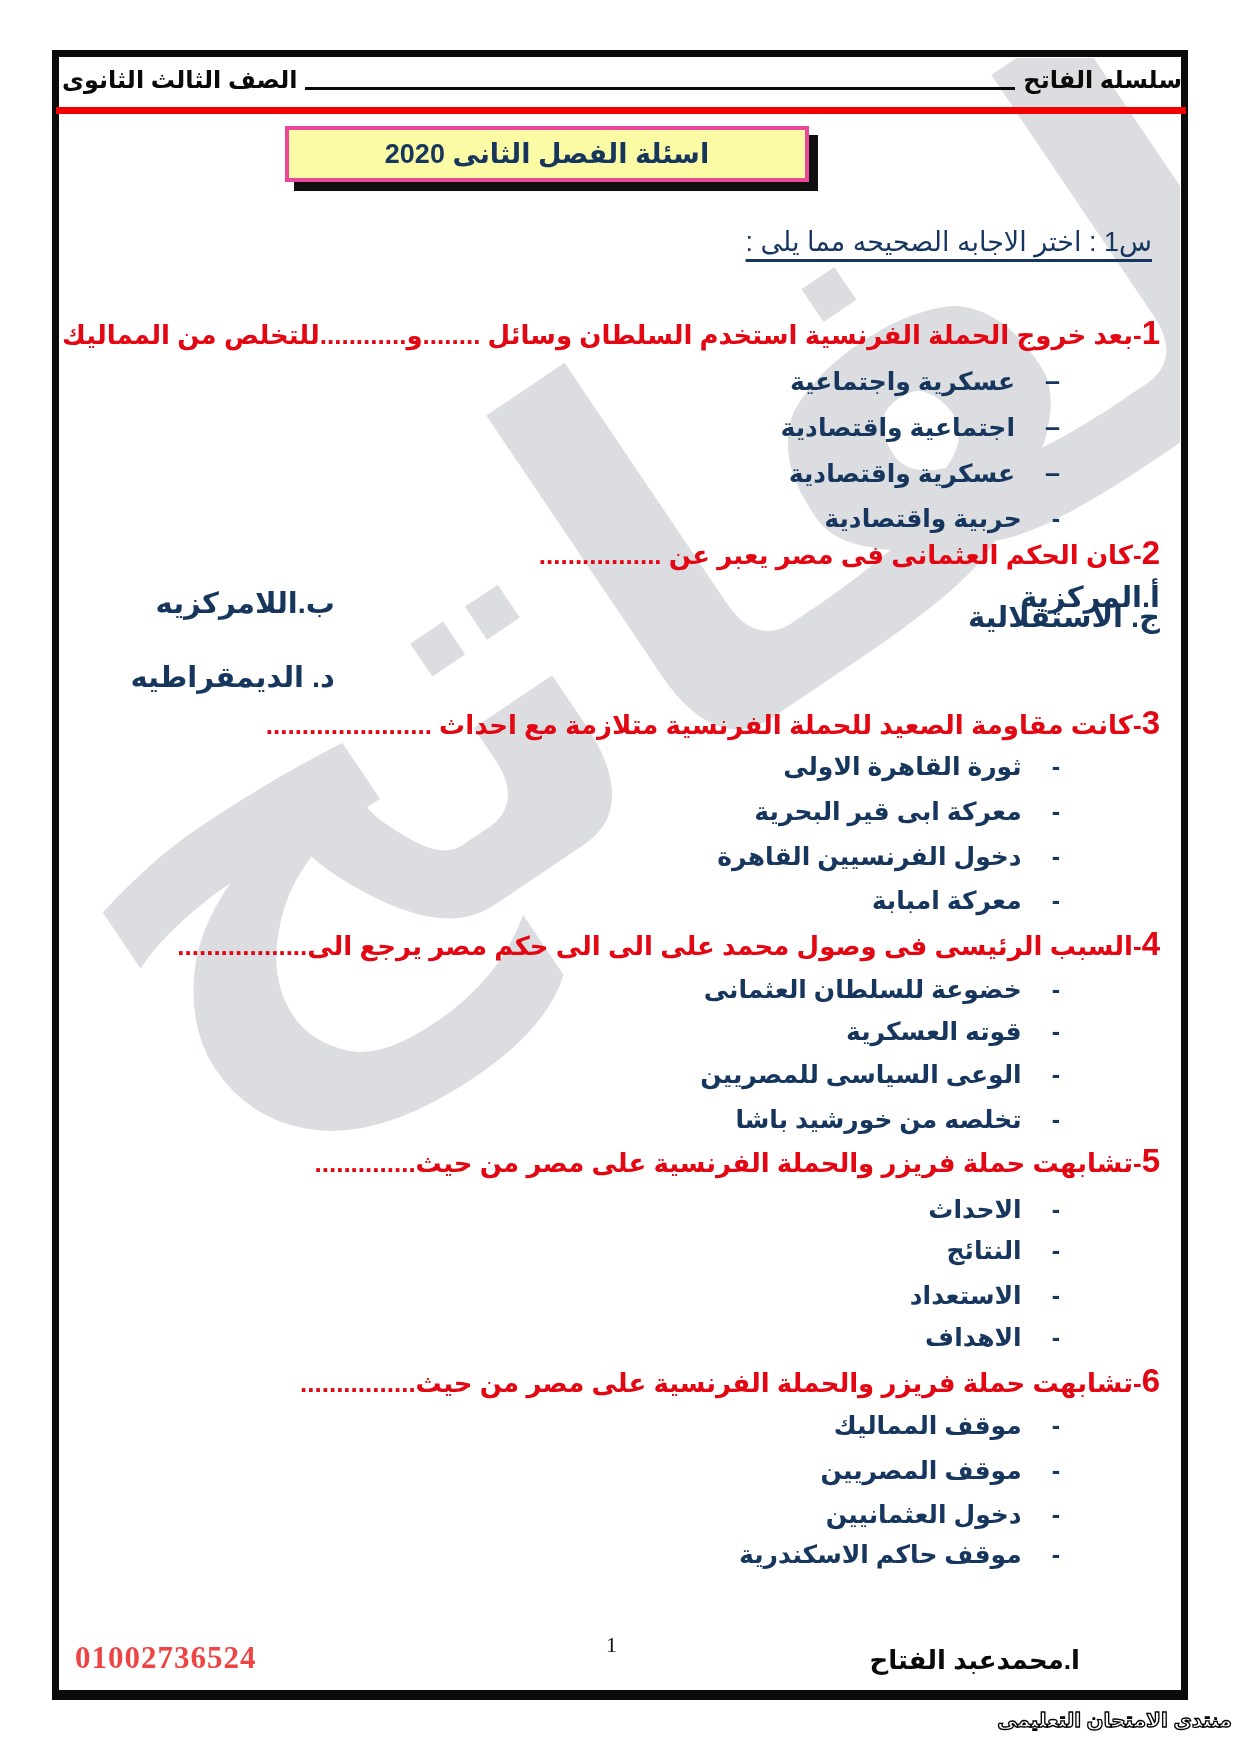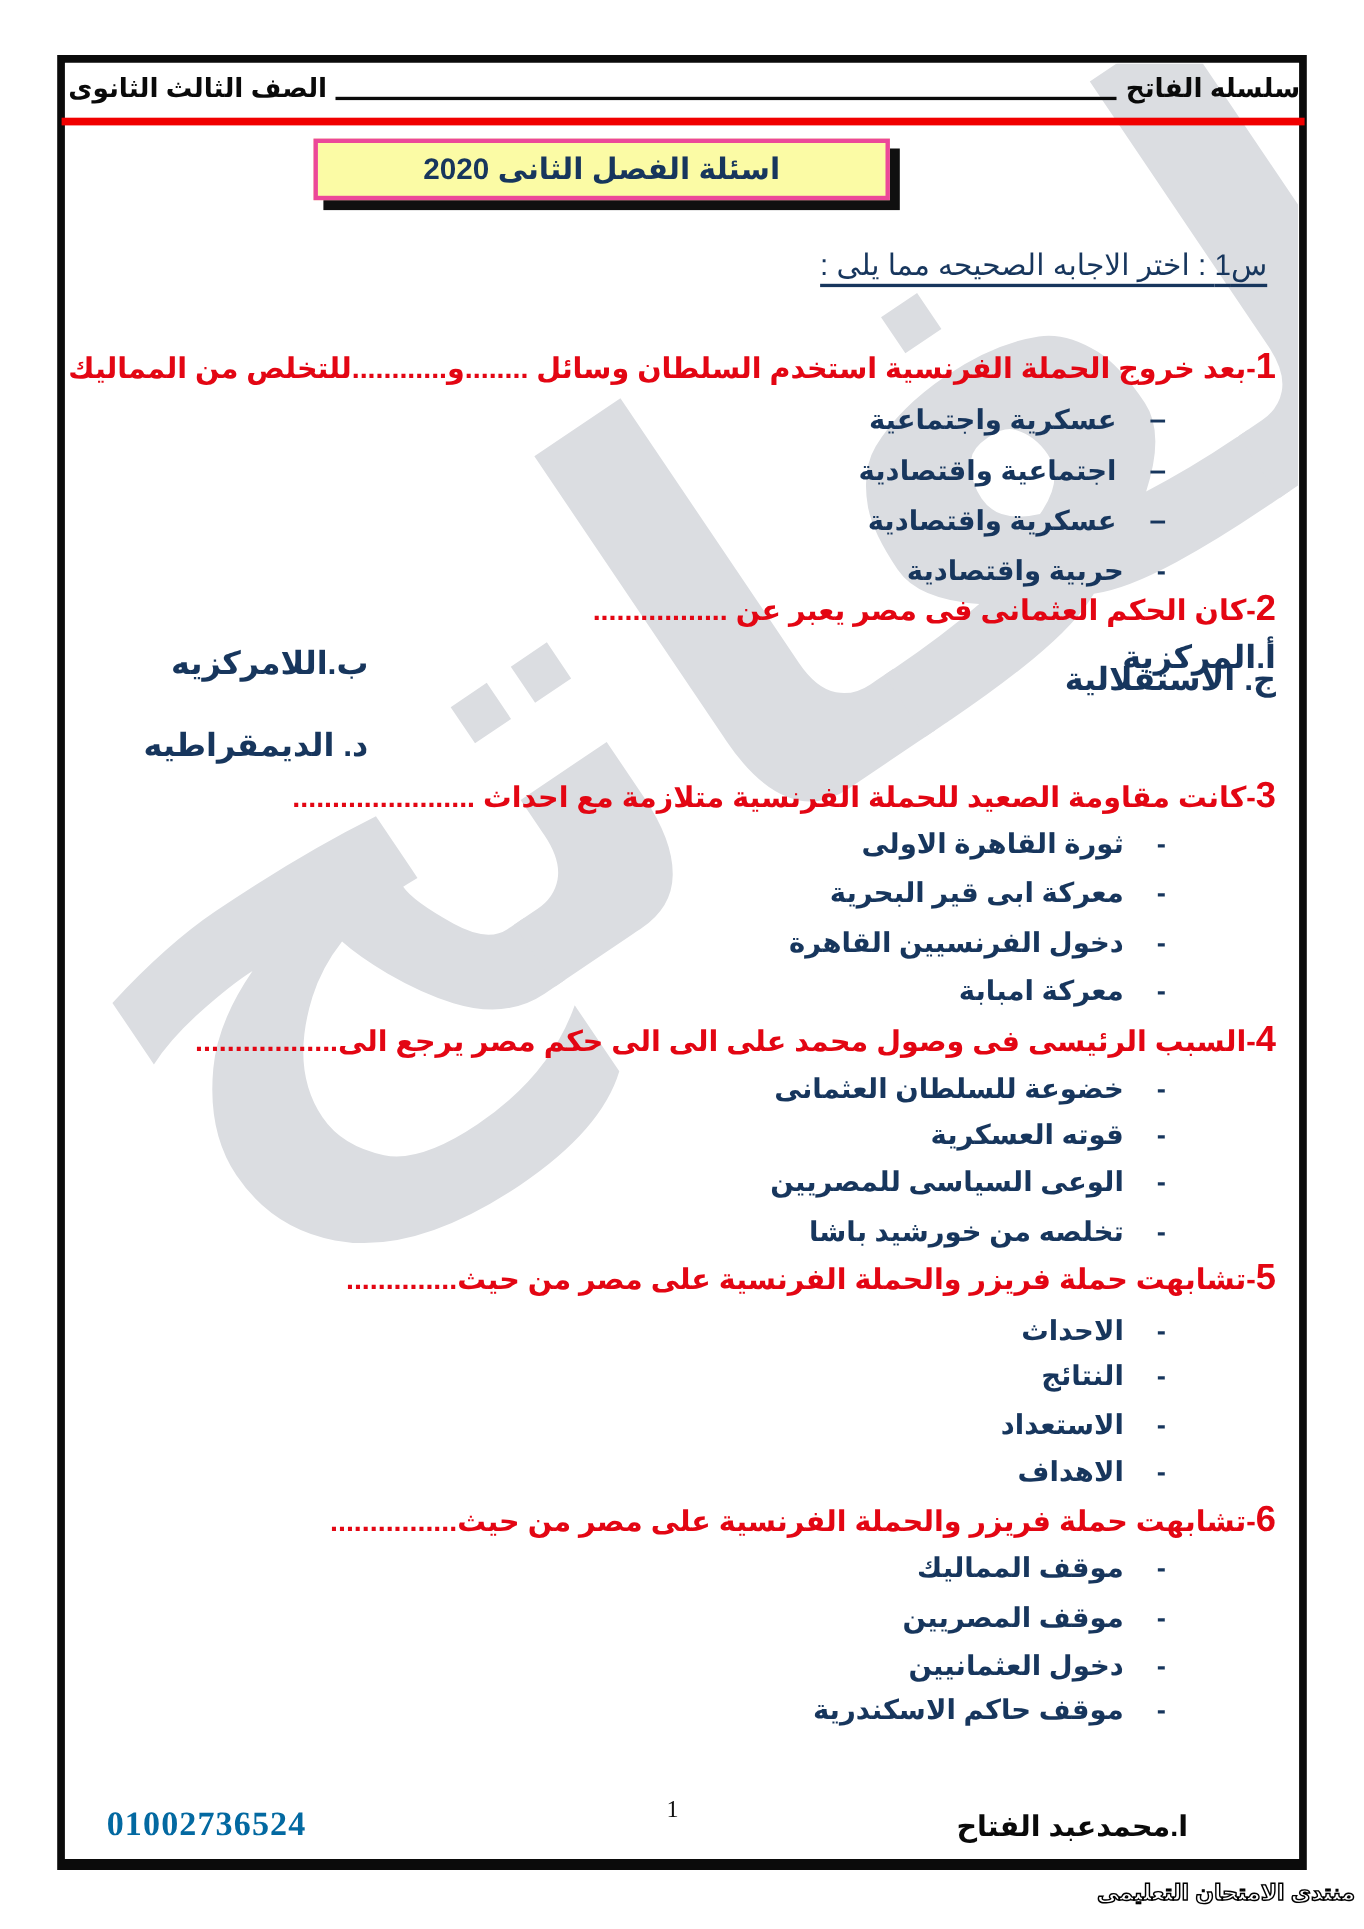--- a/index.html
+++ b/index.html
@@ -43,21 +43,21 @@
   .q-num{font-size:33px;line-height:1;}
   .q-text{font-size:26px;}
   .opt-row{position:absolute;right:180px;direction:rtl;display:flex;align-items:baseline;gap:30px;color:#17365d;font-weight:bold;white-space:nowrap;}
   .opt-dash{font-size:25px;}
   .opt-dash.long{font-size:27px;}
   .opt-text{font-size:25px;}
   .opt-letter{position:absolute;direction:rtl;color:#17365d;font-weight:bold;font-size:29px;white-space:nowrap;}
   
   .footer-teacher{position:absolute;right:160px;top:1645px;direction:rtl;font-size:26px;font-weight:bold;color:#0a0a0a;white-space:nowrap;}
   .footer-page{position:absolute;left:606px;top:1632px;font-family:"Liberation Serif","DejaVu Serif",serif;font-size:22px;color:#111;}
-  .footer-phone{position:absolute;left:75px;top:1640px;font-family:"Liberation Serif","DejaVu Serif",serif;font-size:31px;font-weight:bold;color:#0369a1;letter-spacing:1px;margin-left:22px;}
+  .footer-phone{position:absolute;left:75px;top:1640px;font-family:"Liberation Serif","DejaVu Serif",serif;font-size:31px;font-weight:bold;color:#ef4444;letter-spacing:1px;}
   
   .wm-bottom{
     position:absolute;right:8px;top:1708px;direction:rtl;white-space:nowrap;
     font-size:20px;font-weight:bold;color:#ffffff;
     -webkit-text-stroke:1.3px #000000;
     text-shadow:0 0 1px #000;
   }
 </style>
 </head>
 <body>

